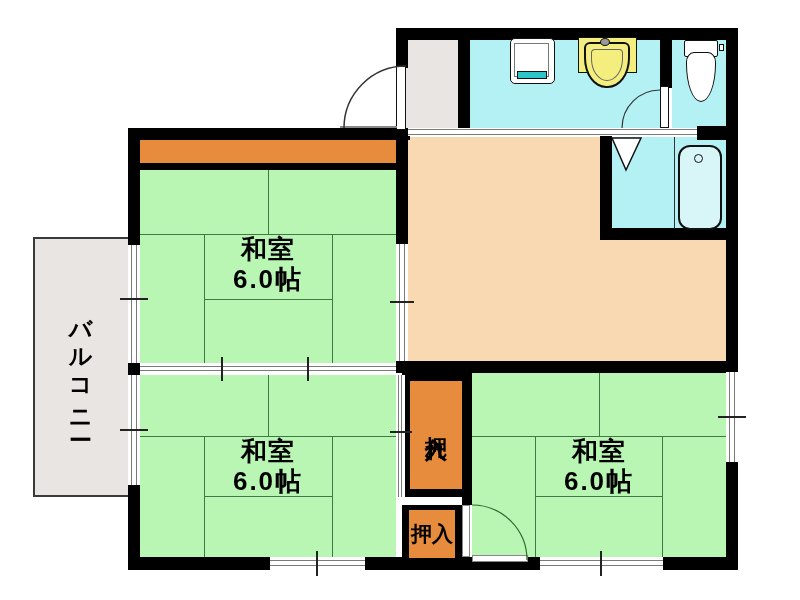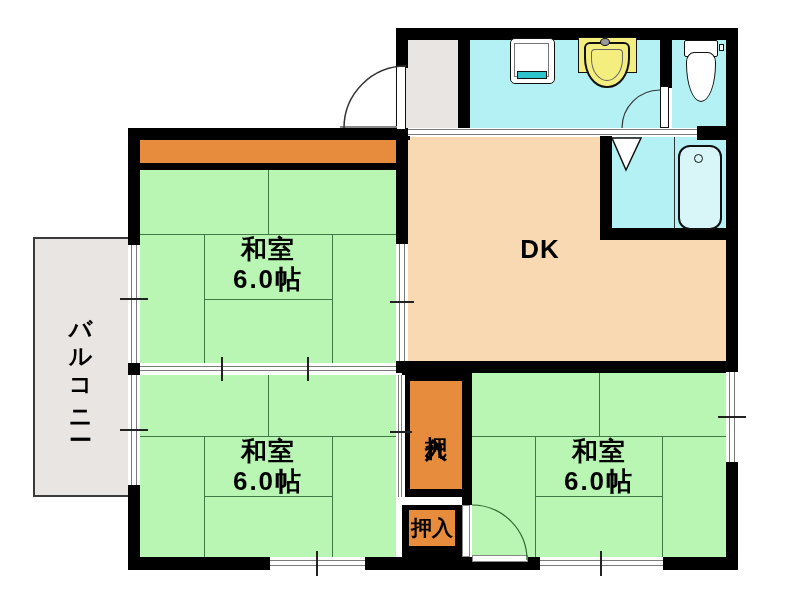--- a/index.html
+++ b/index.html
@@ -79,21 +79,21 @@
   <div class="wall" style="left:396px;top:128px;width:12px;height:116px;"></div>
   <div class="wall" style="left:396px;top:361px;width:334px;height:12px;"></div>
   <div class="wall" style="left:140px;top:163px;width:256px;height:7px;"></div>
 
   <div class="wall" style="left:402px;top:373px;width:70px;height:124px;"></div>
   <div class="abs floor-closet" style="left:410px;top:381px;width:52px;height:108px;">
     <div class="abs vtext" style="left:0;top:0;width:100%;height:100%;display:flex;align-items:center;justify-content:center;font-size:22px;font-weight:bold;letter-spacing:3px;">押入れ</div>
   </div>
   <div class="wall" style="left:462px;top:373px;width:10px;height:132px;"></div>
   <div class="wall" style="left:402px;top:503px;width:60px;height:57px;"></div>
-  <div class="abs floor-closet" style="left:409px;top:510px;width:46px;height:36px;display:flex;align-items:center;justify-content:center;">
+  <div class="abs floor-closet" style="left:409px;top:510px;width:46px;height:48px;display:flex;align-items:center;justify-content:center;">
     <span style="font-size:21px;font-weight:bold;">押入</span>
   </div>
 
   <div class="win" style="left:408px;top:128px;width:289px;height:8px;"></div>
   <div class="wline" style="left:408px;top:129px;width:289px;height:1px;"></div>
   <div class="wline" style="left:408px;top:134px;width:289px;height:1px;"></div>
 
   <div class="win" style="left:128px;top:245px;width:12px;height:118px;"></div>
   <div class="wline" style="left:131px;top:245px;width:1px;height:118px;"></div>
   <div class="wline" style="left:136px;top:245px;width:1px;height:118px;"></div>
@@ -168,21 +168,20 @@
 
   <div class="abs" style="left:678px;top:145px;width:44px;height:85px;background:#d8f6f8;border:2px solid #111;border-radius:12px;box-sizing:border-box;">
     <div class="abs" style="left:14px;top:7px;width:9px;height:9px;border:1.5px solid #111;border-radius:50%;box-sizing:border-box;"></div>
   </div>
 
   <div class="room-label" style="left:140px;top:234px;width:256px;">
     <div>和室</div>
     <div class="room-area">6.0帖</div>
   </div>
   <div class="room-label" style="left:430px;top:234px;width:220px;">
-    <div>DK</div>
   </div>
   <div class="room-label" style="left:140px;top:436px;width:256px;">
     <div>和室</div>
     <div class="room-area">6.0帖</div>
   </div>
   <div class="room-label" style="left:472px;top:436px;width:254px;">
     <div>和室</div>
     <div class="room-area">6.0帖</div>
   </div>
 

